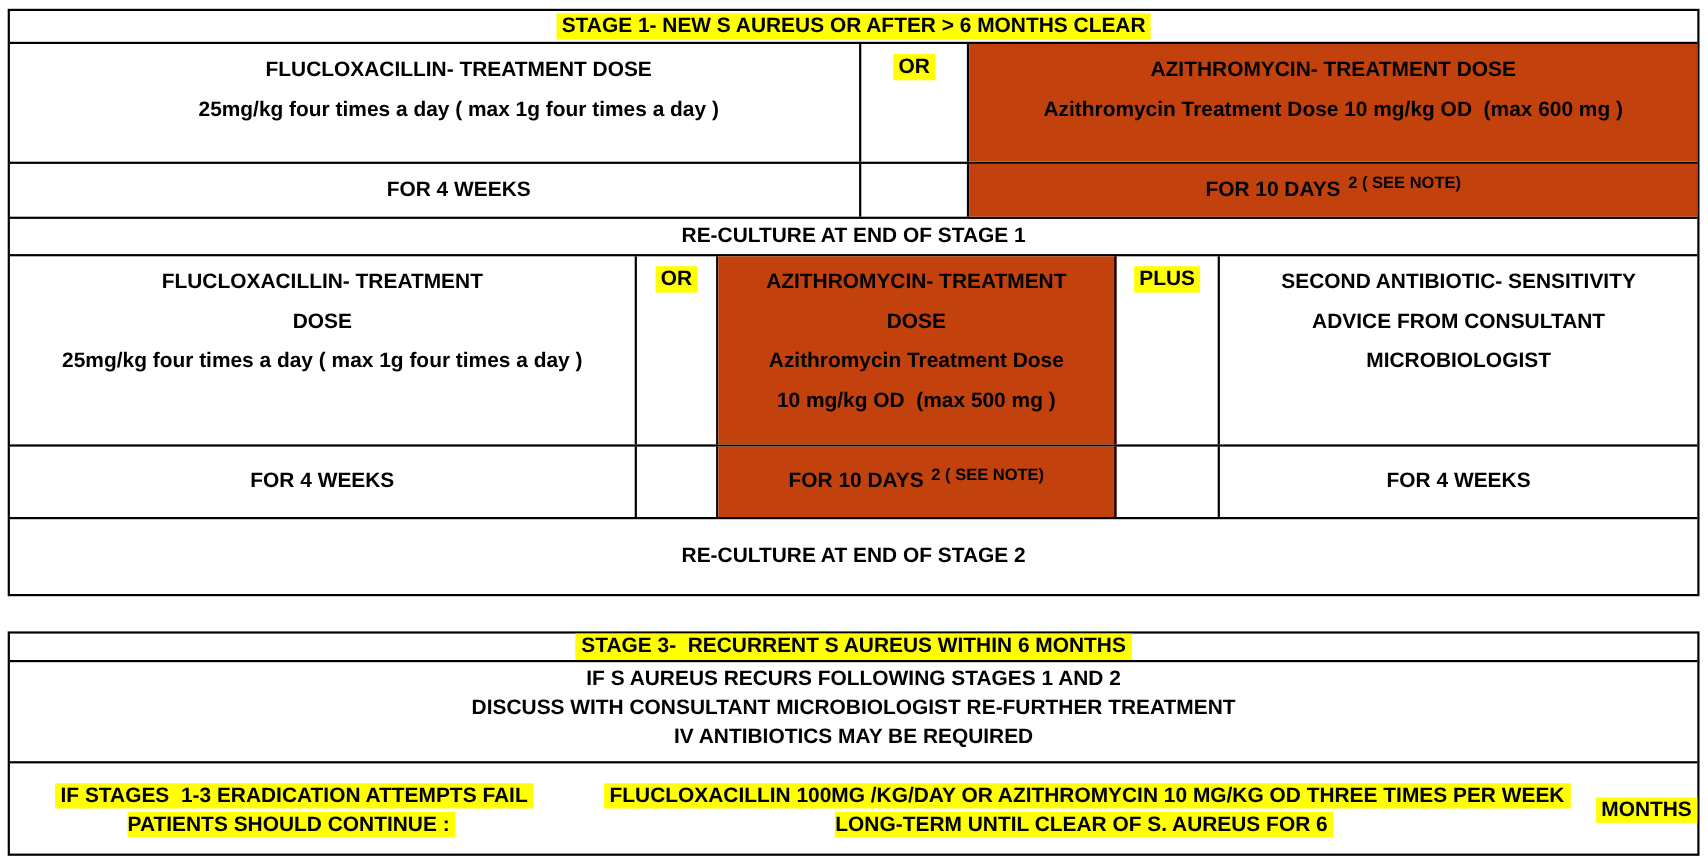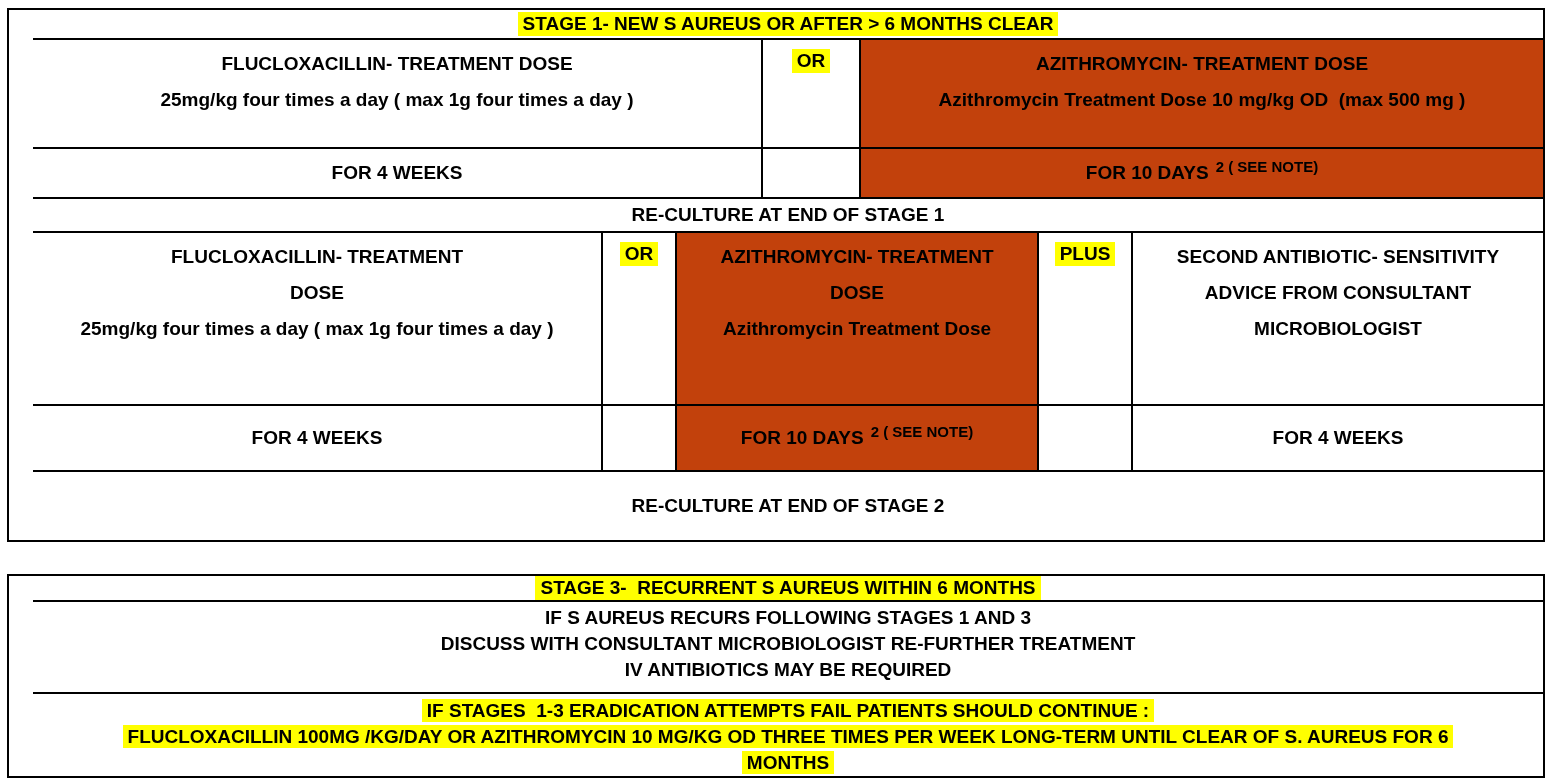--- a/index.html
+++ b/index.html
@@ -3,21 +3,21 @@
 <meta charset="utf-8">
 <style>
   * { box-sizing: border-box; margin: 0; padding: 0; }
   html, body { width: 1553px; height: 784px; background: #ffffff; overflow: hidden; }
   body {
     font-family: "Liberation Sans", sans-serif;
     font-weight: 700;
     color: #000000;
     font-size: 19px;
   }
-  .tbl { border: 2px solid #000; margin-left: 7px; width: 1538px; display: flex; flex-direction: column; padding-left: 24px; }
+  .tbl { border: 2px solid #000; margin-left: 7px; width: 1538px; display: flex; flex-direction: column; }
   #table1 { margin-top: 8px; height: 534px; }
   #table2 { margin-top: 32px; height: 204px; }
   .row { display: flex; border-bottom: 2px solid #000; flex-shrink: 0; }
   .row.last { border-bottom: none; flex: 1; }
   .full { justify-content: center; align-items: center; }
   .cell { border-right: 2px solid #000; display: flex; flex-direction: column; align-items: center; }
   .cell.endcell { border-right: none; flex: 1; }
   .gray { background: #c2410c; }
   .hl { background: #ffff00; padding: 1px 5px; }
   .pre, .hl { white-space: pre-wrap; }
@@ -29,48 +29,48 @@
   sup.note { font-size: 15px; position: relative; top: -7px; margin-left: 7px; white-space: pre-wrap; }
   
   .r-h1 { height: 30px; }
   .r-d1 { height: 109px; }
   .r-f1 { height: 50px; }
   .r-rc1 { height: 34px; }
   .r-h2 { height: 37px; }
   .r-d2 { height: 173px; }
   .r-f2 { height: 66px; }
   
-  .c1a { width: 730px; } .c1b { width: 98px; }
+  .c1a { width: 730px; margin-left: 44px; } .c1b { width: 98px; }
   .c2a { width: 570px; } .c2b { width: 74px; } .c2c { width: 362px; } .c2d { width: 94px; }
   
   .r-h3 { height: 26px; }
   .r-b3 { height: 92px; flex-direction: column; align-items: center; padding-top: 3px; }
   .r-b3 .ln, .r-c3 .ln { line-height: 26px; text-align: center; }
-  .r-c3 { flex-direction: column; align-items: center; padding-top: 4px; }
+  .r-c3 { flex-direction: row; align-items: center; padding-top: 4px; }
 </style>
 </head>
 <body>
 
 <div class="tbl" id="table1">
 
   <div class="row r-h1 full">
     <span class="hl">STAGE 1- NEW S AUREUS OR AFTER &gt; 6 MONTHS CLEAR</span>
   </div>
 
   <div class="row r-d1">
     <div class="cell c1a lines">
       <div class="ln pre">FLUCLOXACILLIN- TREATMENT DOSE</div>
       <div class="ln pre">25mg/kg four times a day ( max 1g four times a day )</div>
     </div>
     <div class="cell c1b topword">
       <span class="hl">OR</span>
     </div>
     <div class="cell endcell gray lines">
       <div class="ln pre">AZITHROMYCIN- TREATMENT DOSE</div>
-      <div class="ln pre">Azithromycin Treatment Dose 10 mg/kg OD  (max 500 mg )</div>
+      <div class="ln pre">Azithromycin Treatment Dose 10 mg/kg OD  (max 600 mg )</div>
     </div>
   </div>
 
   <div class="row r-f1">
     <div class="cell c1a mid">
       <span class="pre">FOR 4 WEEKS</span>
     </div>
     <div class="cell c1b"></div>
     <div class="cell endcell gray mid">
       <span class="pre">FOR 10 DAYS</span>
@@ -89,20 +89,21 @@
       <div class="ln pre">DOSE</div>
       <div class="ln pre">25mg/kg four times a day ( max 1g four times a day )</div>
     </div>
     <div class="cell c2b topword">
       <span class="hl">OR</span>
     </div>
     <div class="cell c2c gray lines">
       <div class="ln pre">AZITHROMYCIN- TREATMENT</div>
       <div class="ln pre">DOSE</div>
       <div class="ln pre">Azithromycin Treatment Dose</div>
+      <div class="ln pre">10 mg/kg OD  (max 500 mg )</div>
     </div>
     <div class="cell c2d topword">
       <span class="hl">PLUS</span>
     </div>
     <div class="cell endcell lines">
       <div class="ln pre">SECOND ANTIBIOTIC- SENSITIVITY</div>
       <div class="ln pre">ADVICE FROM CONSULTANT</div>
       <div class="ln pre">MICROBIOLOGIST</div>
     </div>
   </div>
@@ -128,21 +129,21 @@
 
 </div>
 
 <div class="tbl" id="table2">
 
   <div class="row r-h3 full">
     <span class="hl">STAGE 3-  RECURRENT S AUREUS WITHIN 6 MONTHS</span>
   </div>
 
   <div class="row r-b3">
-    <div class="ln pre">IF S AUREUS RECURS FOLLOWING STAGES 1 AND 3</div>
+    <div class="ln pre">IF S AUREUS RECURS FOLLOWING STAGES 1 AND 2</div>
     <div class="ln pre">DISCUSS WITH CONSULTANT MICROBIOLOGIST RE-FURTHER TREATMENT</div>
     <div class="ln pre">IV ANTIBIOTICS MAY BE REQUIRED</div>
   </div>
 
   <div class="row last r-c3">
     <div class="ln"><span class="hl">IF STAGES  1-3 ERADICATION ATTEMPTS FAIL PATIENTS SHOULD CONTINUE :</span></div>
     <div class="ln"><span class="hl">FLUCLOXACILLIN 100MG /KG/DAY OR AZITHROMYCIN 10 MG/KG OD THREE TIMES PER WEEK LONG-TERM UNTIL CLEAR OF S. AUREUS FOR 6</span></div>
     <div class="ln"><span class="hl">MONTHS</span></div>
   </div>
 

